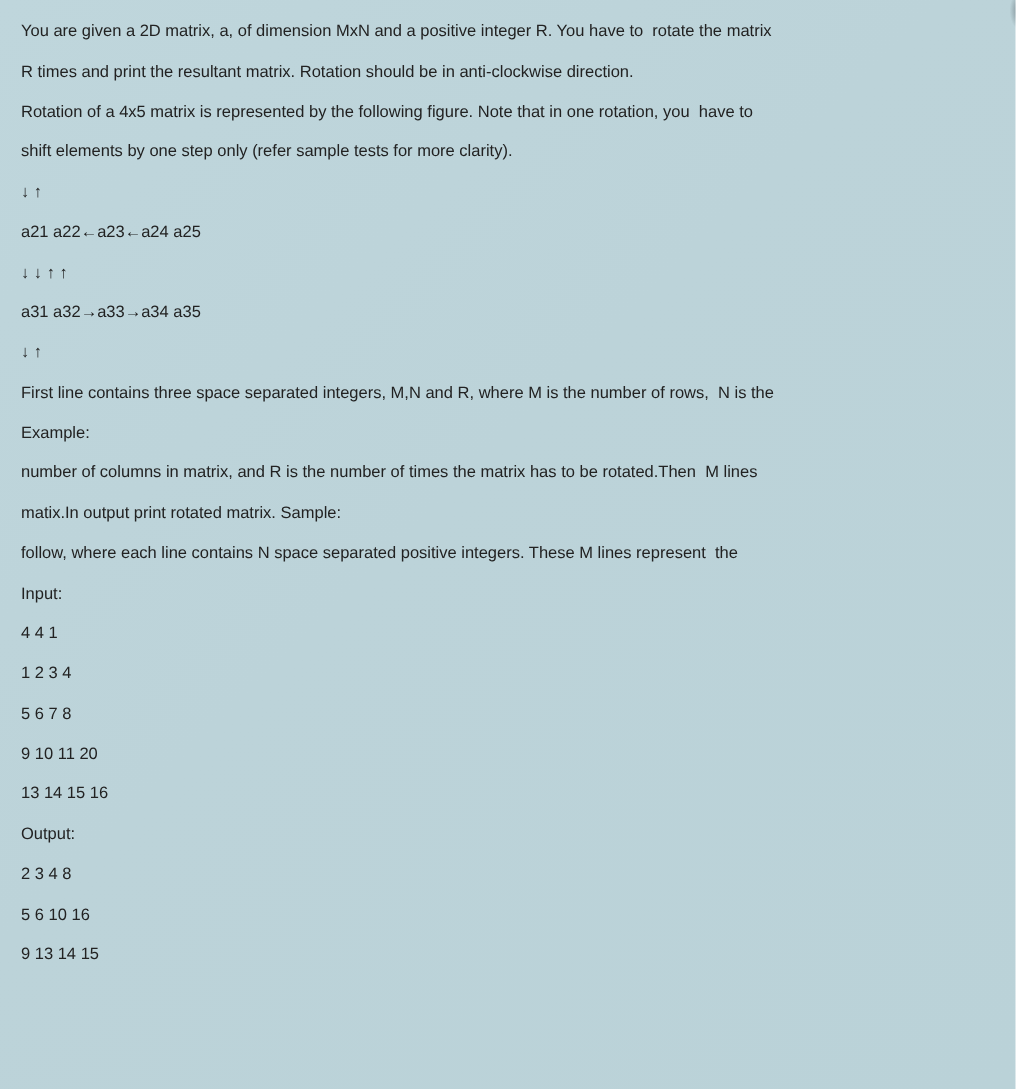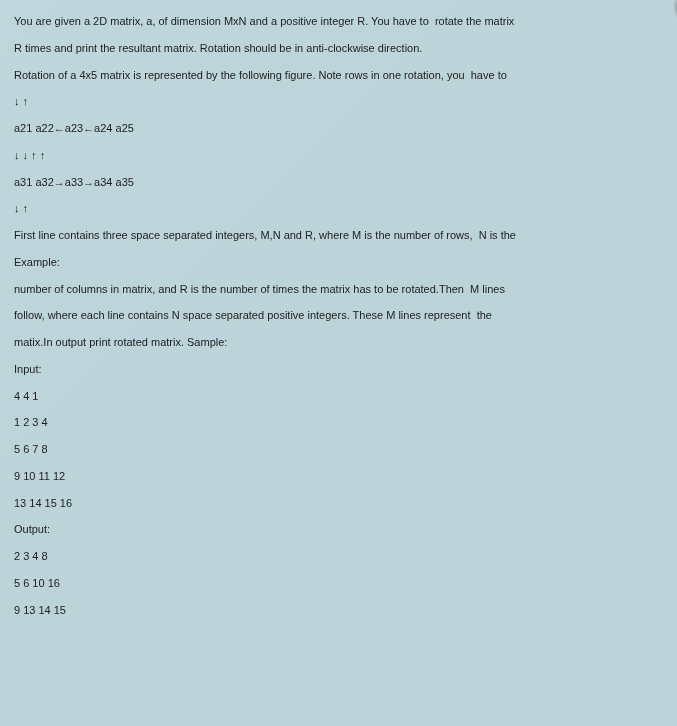--- a/index.html
+++ b/index.html
@@ -39,42 +39,43 @@
     }
   </style>
 </head>
 <body>
 
 <div class="corner-shadow"></div>
 
 <div class="doc">
   <p class="line">You are given a 2D matrix, a, of dimension MxN and a positive integer R. You have to  rotate the matrix</p>
   <p class="line">R times and print the resultant matrix. Rotation should be in anti-clockwise direction.</p>
-  <p class="line">Rotation of a 4x5 matrix is represented by the following figure. Note rows in one rotation, you  have to</p>
+  <p class="line">Rotation of a 4x5 matrix is represented by the following figure. Note that in one rotation, you  have to</p>
+  <p class="line">shift elements by one step only (refer sample tests for more clarity).</p>
 
   <div>
     <p class="line">↓ ↑</p>
     <p class="line">a21 a22←a23←a24 a25</p>
     <p class="line">↓ ↓ ↑ ↑</p>
     <p class="line">a31 a32→a33→a34 a35</p>
     <p class="line">↓ ↑</p>
   </div>
 
   <p class="line">First line contains three space separated integers, M,N and R, where M is the number of rows,  N is the</p>
   <p class="line">Example:</p>
   <p class="line">number of columns in matrix, and R is the number of times the matrix has to be rotated.Then  M lines</p>
+  <p class="line">matix.In output print rotated matrix. Sample:</p>
   <p class="line">follow, where each line contains N space separated positive integers. These M lines represent  the</p>
-  <p class="line">matix.In output print rotated matrix. Sample:</p>
 
   <p class="line">Input:</p>
   <div>
     <p class="line">4 4 1</p>
     <p class="line">1 2 3 4</p>
     <p class="line">5 6 7 8</p>
-    <p class="line">9 10 11 12</p>
+    <p class="line">9 10 11 20</p>
     <p class="line">13 14 15 16</p>
   </div>
 
   <p class="line">Output:</p>
   <div>
     <p class="line">2 3 4 8</p>
     <p class="line">5 6 10 16</p>
     <p class="line">9 13 14 15</p>
   </div>
 </div>

